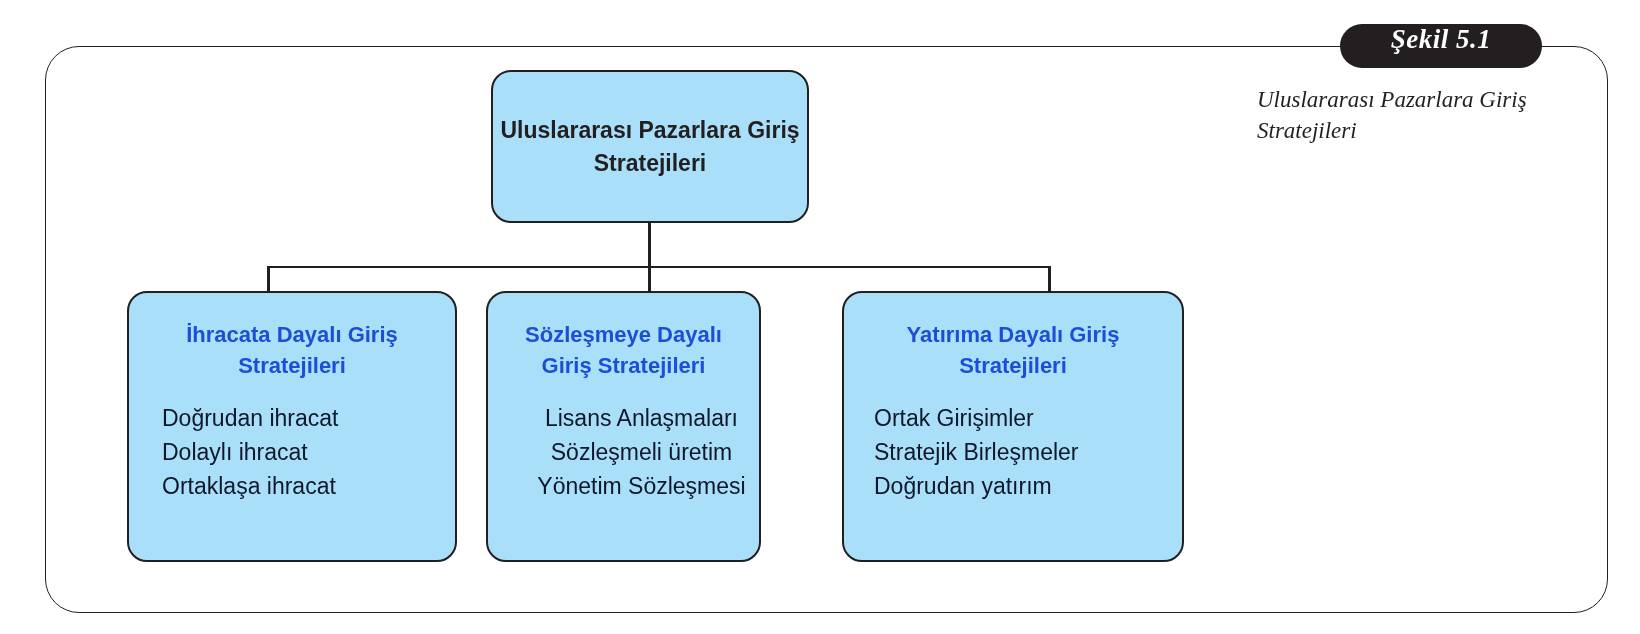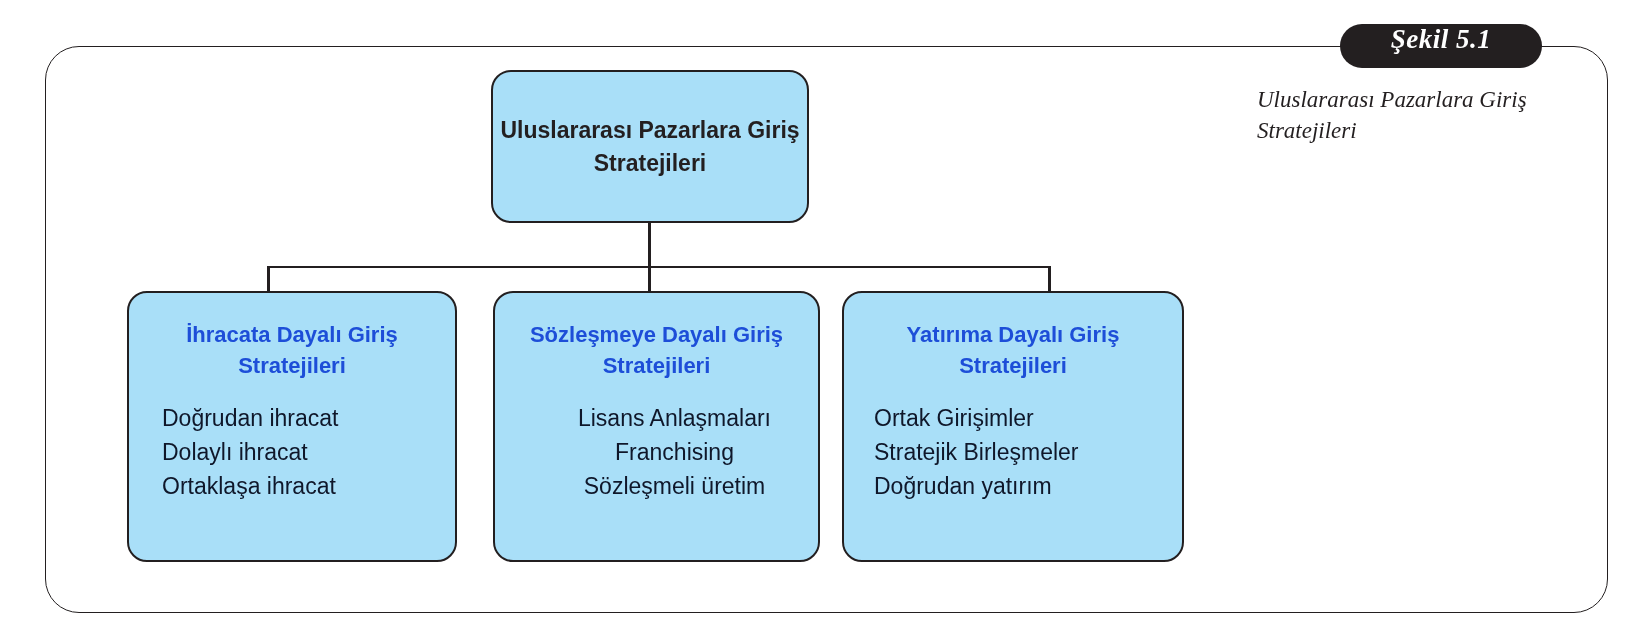--- a/index.html
+++ b/index.html
@@ -108,21 +108,21 @@
     line-height: 33px;
     color: #231f20;
   }
 
   .node-child {
     top: 291px;
     height: 271px;
     padding: 26px 0 0 0;
   }
   .node-child-1 { left: 127px;  width: 330px; }
-  .node-child-2 { left: 486px;  width: 327px; margin-left: 7px; }
+  .node-child-2 { left: 486px;  width: 275px; }
   .node-child-3 { left: 842px;  width: 342px; }
 
   .node-child .node-title {
     text-align: center;
     font-size: 22px;
     font-weight: bold;
     line-height: 31px;
     color: #1d4ed8;
     padding: 0 14px;
   }
@@ -171,22 +171,22 @@
       <li>Doğrudan ihracat</li>
       <li>Dolaylı ihracat</li>
       <li>Ortaklaşa ihracat</li>
     </ul>
   </div>
 
   <div class="node node-child node-child-2">
     <div class="node-title">Sözleşmeye Dayalı Giriş Stratejileri</div>
     <ul class="node-list">
       <li>Lisans Anlaşmaları</li>
-      <li>Franchising</li>
       <li>Sözleşmeli üretim</li>
+      <li>Yönetim Sözleşmesi</li>
     </ul>
   </div>
 
   <div class="node node-child node-child-3">
     <div class="node-title">Yatırıma Dayalı Giriş Stratejileri</div>
     <ul class="node-list">
       <li>Ortak Girişimler</li>
       <li>Stratejik Birleşmeler</li>
       <li>Doğrudan yatırım</li>
     </ul>

